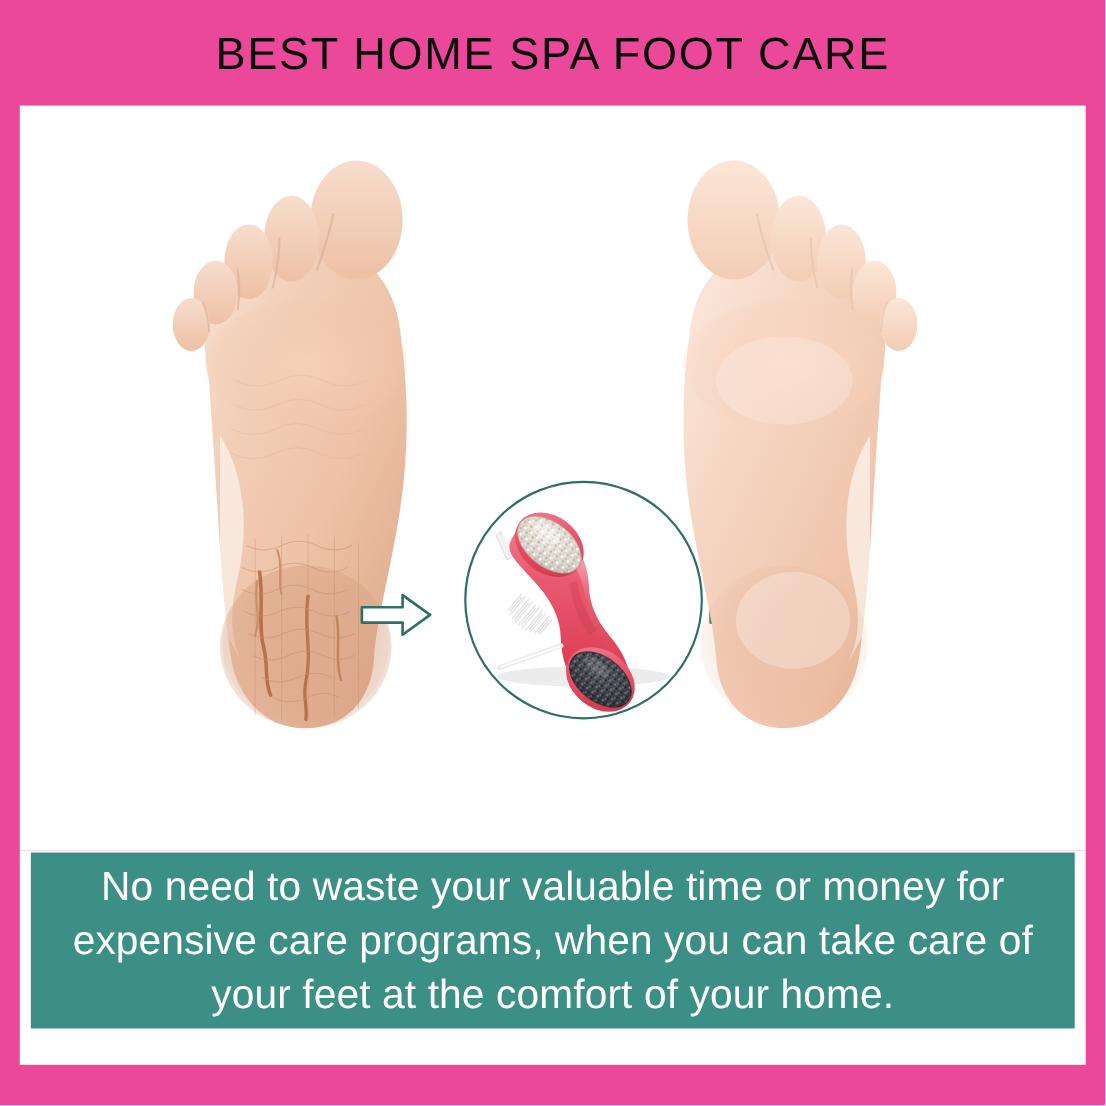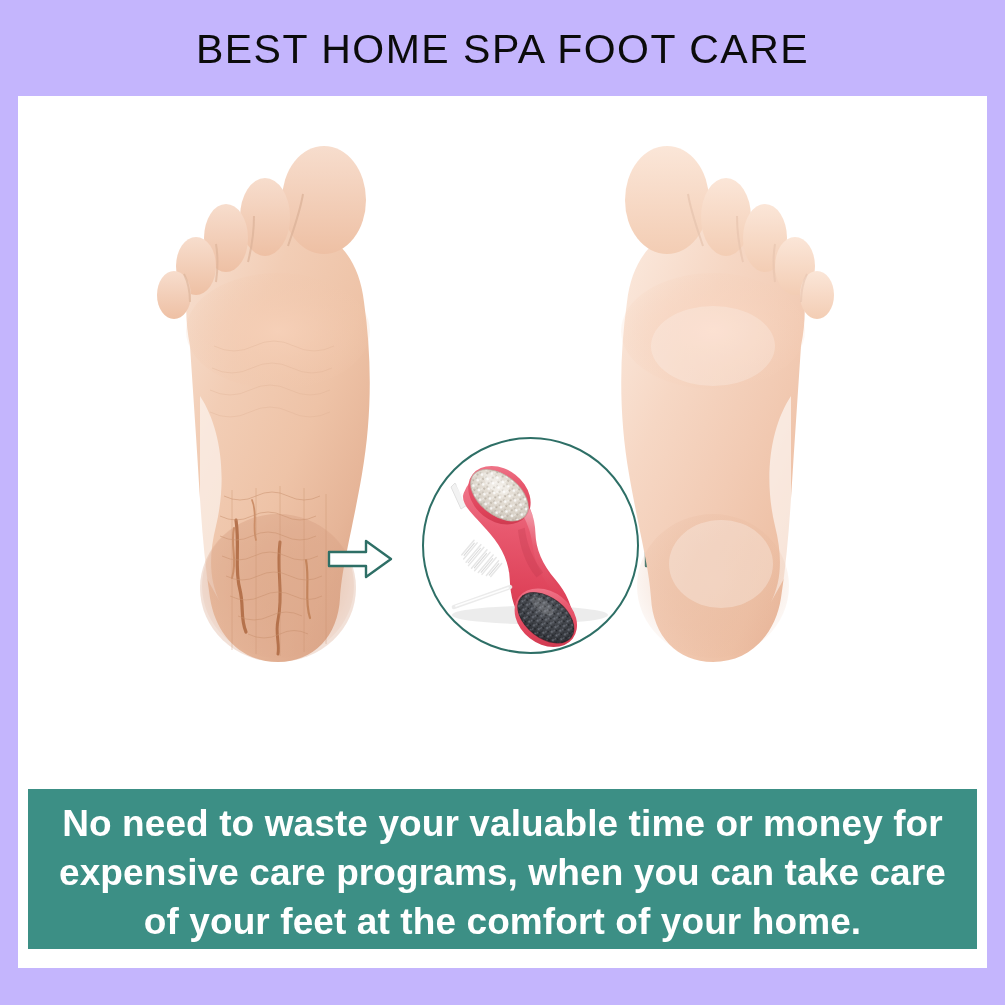--- a/index.html
+++ b/index.html
@@ -8,21 +8,21 @@
     background: #ffffff;
   }
   body {
     font-family: "Liberation Sans", sans-serif;
   }
 
   #poster {
     position: relative;
     width: 1005px;
     height: 1005px;
-    background: #c4b5fd;
+    background: #ec4899;
     overflow: hidden;
   }
 
   
   .title-bar {
     position: absolute;
     left: 0;
     top: 0;
     width: 1005px;
     height: 96px;
@@ -95,30 +95,29 @@
     top: 773px;
     width: 969px;
     height: 195px;
     background: #ffffff;
     padding: 0;
     box-sizing: border-box;
   }
   .caption-inner {
     position: absolute;
     left: 10px;
-    top: 16px;
+    top: 2px;
     width: 949px;
     height: 160px;
     background: #3c8f85;
     box-sizing: border-box;
     display: flex;
-    align-items: center;
+    align-items: flex-start;
     justify-content: center;
     padding-top: 6px;
-    font-weight: bold;
   }
   .caption-text {
     font-family: "Liberation Sans", sans-serif;
     font-size: 37px;
     line-height: 49px;
     color: #ffffff;
     text-align: center;
     width: 930px;
     letter-spacing: 0.1px;
   }

